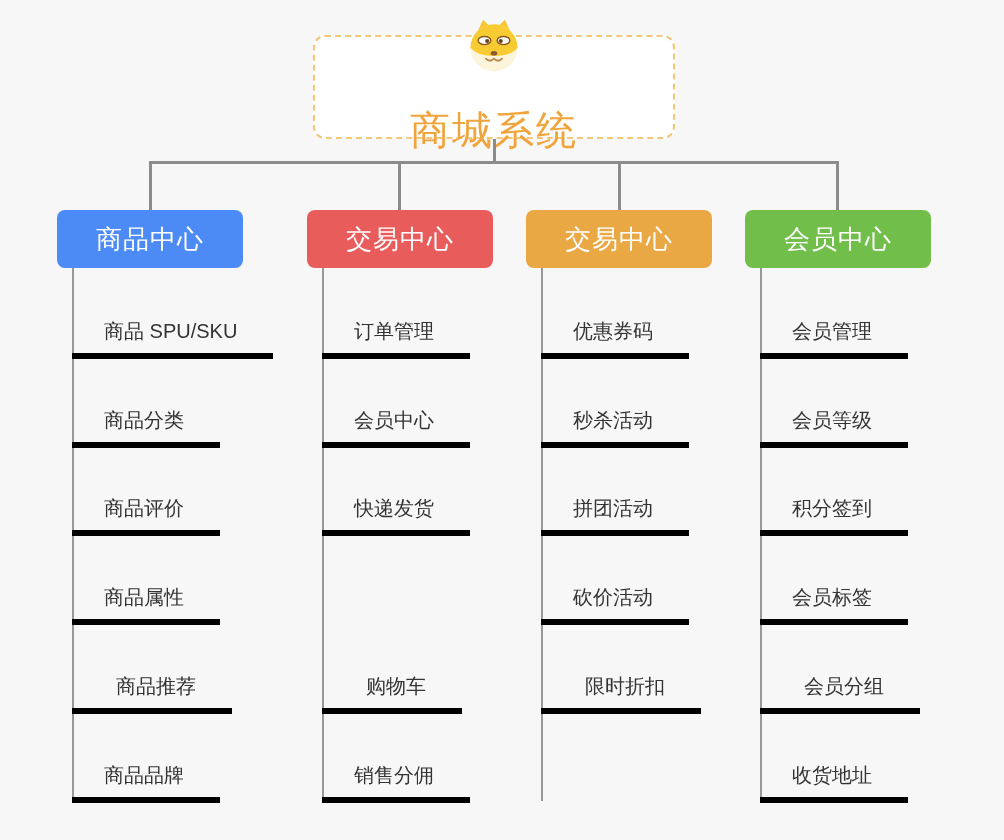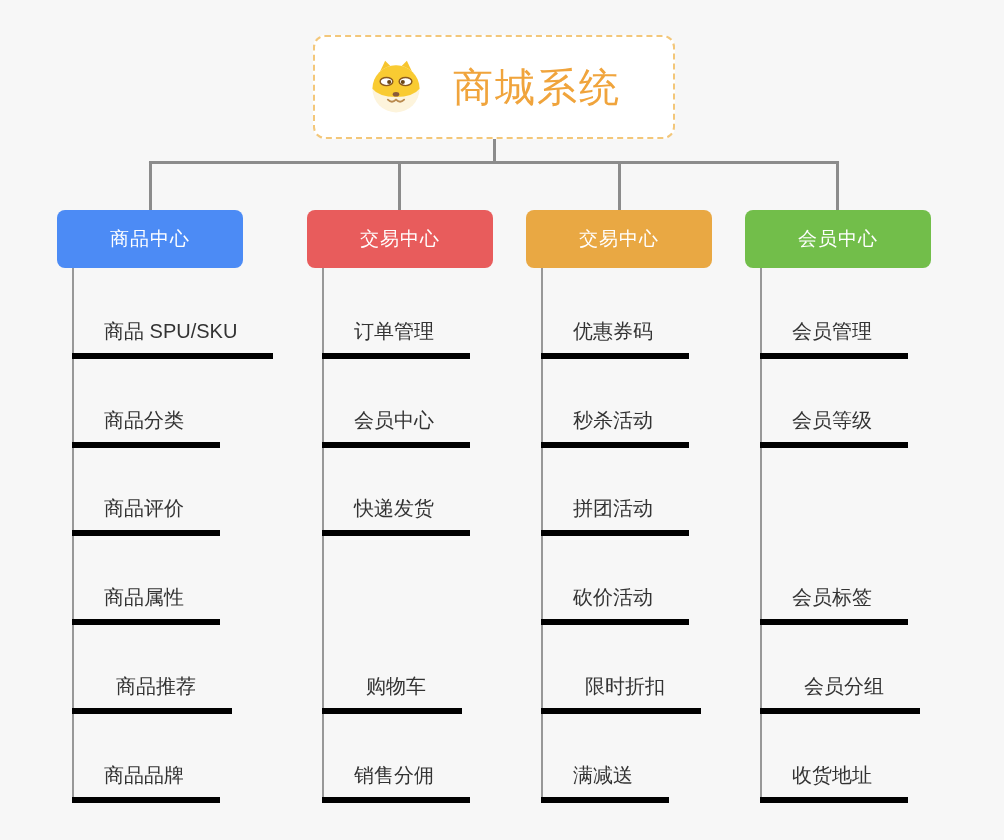--- a/index.html
+++ b/index.html
@@ -9,42 +9,42 @@
     font-family:"Liberation Sans","DejaVu Sans",sans-serif;
     position:relative;overflow:hidden;
   }
   .canvas{position:absolute;inset:0;}
 
   
   .root-node{
     position:absolute;left:313px;top:35px;width:362px;height:104px;
     background:#FFFFFF;border:2px dashed #F3C77A;border-radius:12px;
     box-sizing:border-box;
-    display:flex;align-items:center;justify-content:center;gap:28px;
+    display:flex;align-items:center;justify-content:center;gap:28px;flex-direction:column;
   }
   .root-title{
     font-size:40px;color:#F0A43C;letter-spacing:2px;font-weight:500;
   }
   .doge{width:58px;height:58px;flex:0 0 auto;}
 
   
   .line{position:absolute;background:#8C8C8C;}
   .root-stem{left:493px;top:139px;width:3px;height:24px;}
   .hbar{left:149px;top:161px;width:690px;height:3px;border-radius:2px;}
   .drop{width:3px;top:161px;height:49px;}
   .drop.d1{left:149px;} .drop.d2{left:398px;} .drop.d3{left:618px;} .drop.d4{left:836px;}
 
   
   .branch-col{position:absolute;top:210px;width:250px;height:600px;}
   .branch-col.c1{left:57px;} .branch-col.c2{left:307px;}
   .branch-col.c3{left:526px;} .branch-col.c4{left:745px;}
   .branch-box{
     position:absolute;left:0;top:0;width:186px;height:58px;
     border-radius:8px;display:flex;align-items:center;justify-content:center;
-    color:#FFFFFF;font-size:19px;letter-spacing:1px;
+    color:#FFFFFF;font-size:26px;letter-spacing:1px;
     box-sizing:border-box;cursor:pointer;
   }
   .spine{
     position:absolute;left:15px;top:58px;width:2px;height:533px;
     background:#989898;
   }
   .node-child{
     position:absolute;left:15px;
     font-size:20px;line-height:28px;color:#333333;
     padding:0 36px 8px 32px;
@@ -105,26 +105,26 @@
   </div>
 
   <div class="branch-col c3">
     <div class="branch-box" style="background-color: rgb(233, 168, 67);">交易中心</div>
     <div class="spine"></div>
     <div class="node-child r1">优惠券码</div>
     <div class="node-child r2">秒杀活动</div>
     <div class="node-child r3">拼团活动</div>
     <div class="node-child r4">砍价活动</div>
     <div class="node-child r5">限时折扣</div>
-    <div class="node-child r6">满减送</div>
   </div>
 
   <div class="branch-col c4">
     <div class="branch-box" style="background-color: rgb(114, 190, 74);">会员中心</div>
     <div class="spine"></div>
     <div class="node-child r1">会员管理</div>
     <div class="node-child r2">会员等级</div>
+    <div class="node-child r3">积分签到</div>
     <div class="node-child r4">会员标签</div>
     <div class="node-child r5">会员分组</div>
     <div class="node-child r6">收货地址</div>
   </div>
 
 </div>
 
 </body></html>

